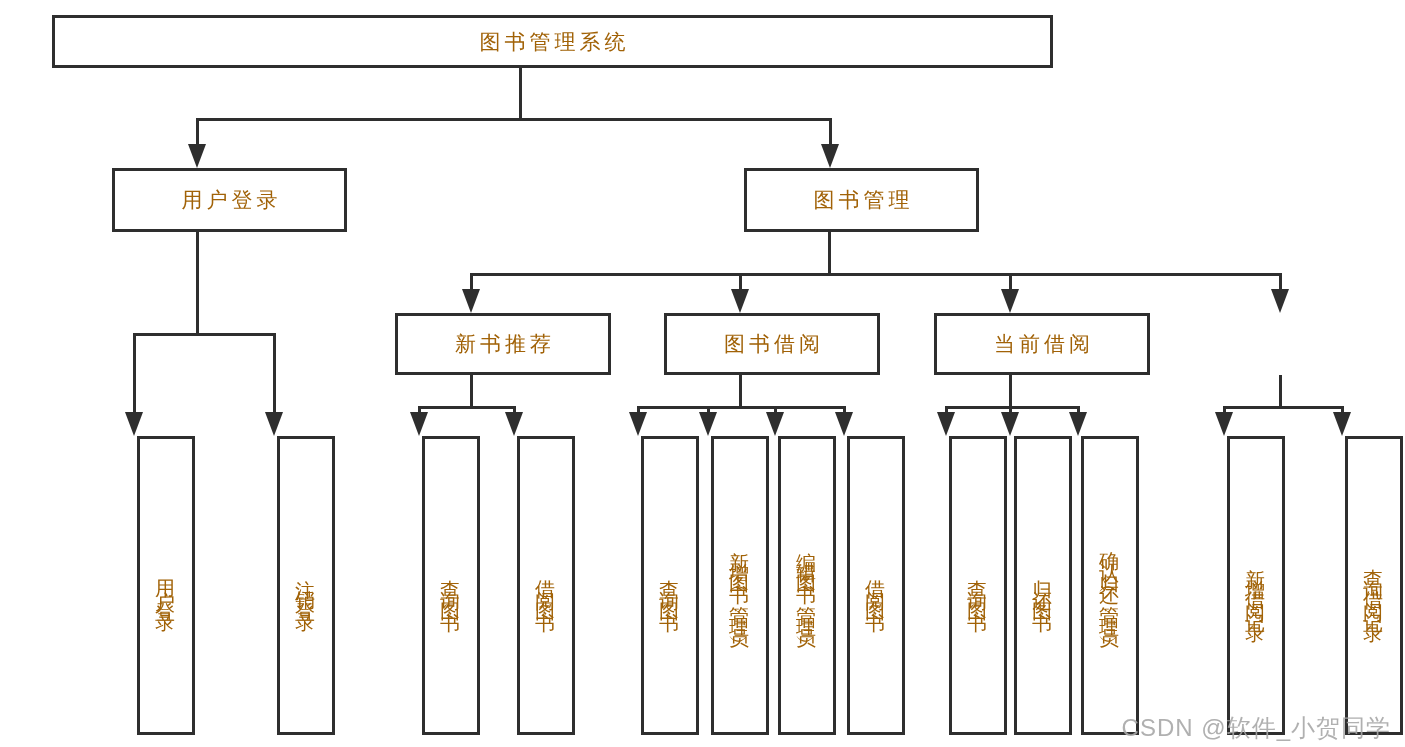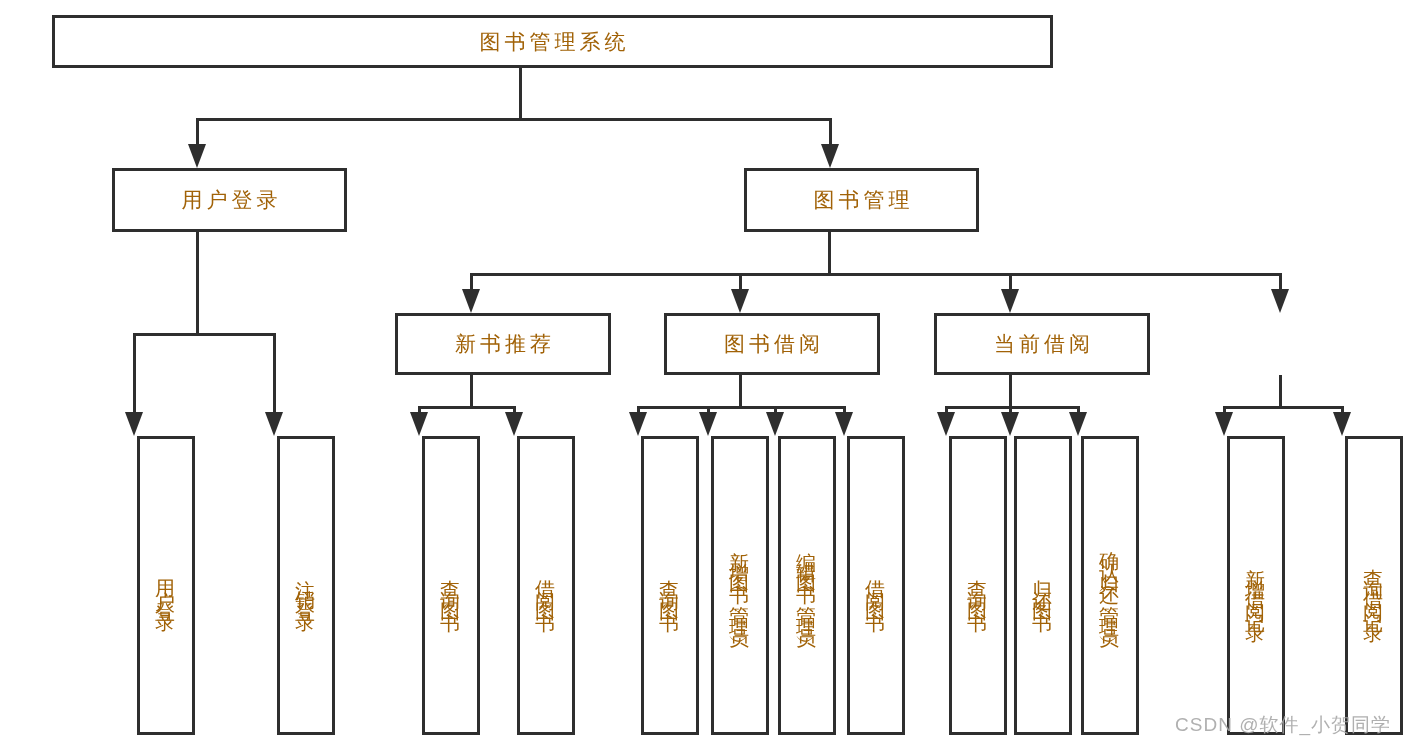--- a/index.html
+++ b/index.html
@@ -42,21 +42,21 @@
     position: absolute;
     width: 0; height: 0;
     border-left: 9px solid transparent;
     border-right: 9px solid transparent;
     border-top: 24px solid #2e2e2e;
   }
   .watermark {
     position: absolute;
     top: 712px;
     right: 14px;
-    font-size: 19px;
+    font-size: 24px;
     letter-spacing: 1px;
     color: #a8a8a8;
     opacity: 0.9;
     z-index: 5;
     white-space: nowrap;
   }
 </style>
 </head>
 <body>
 

